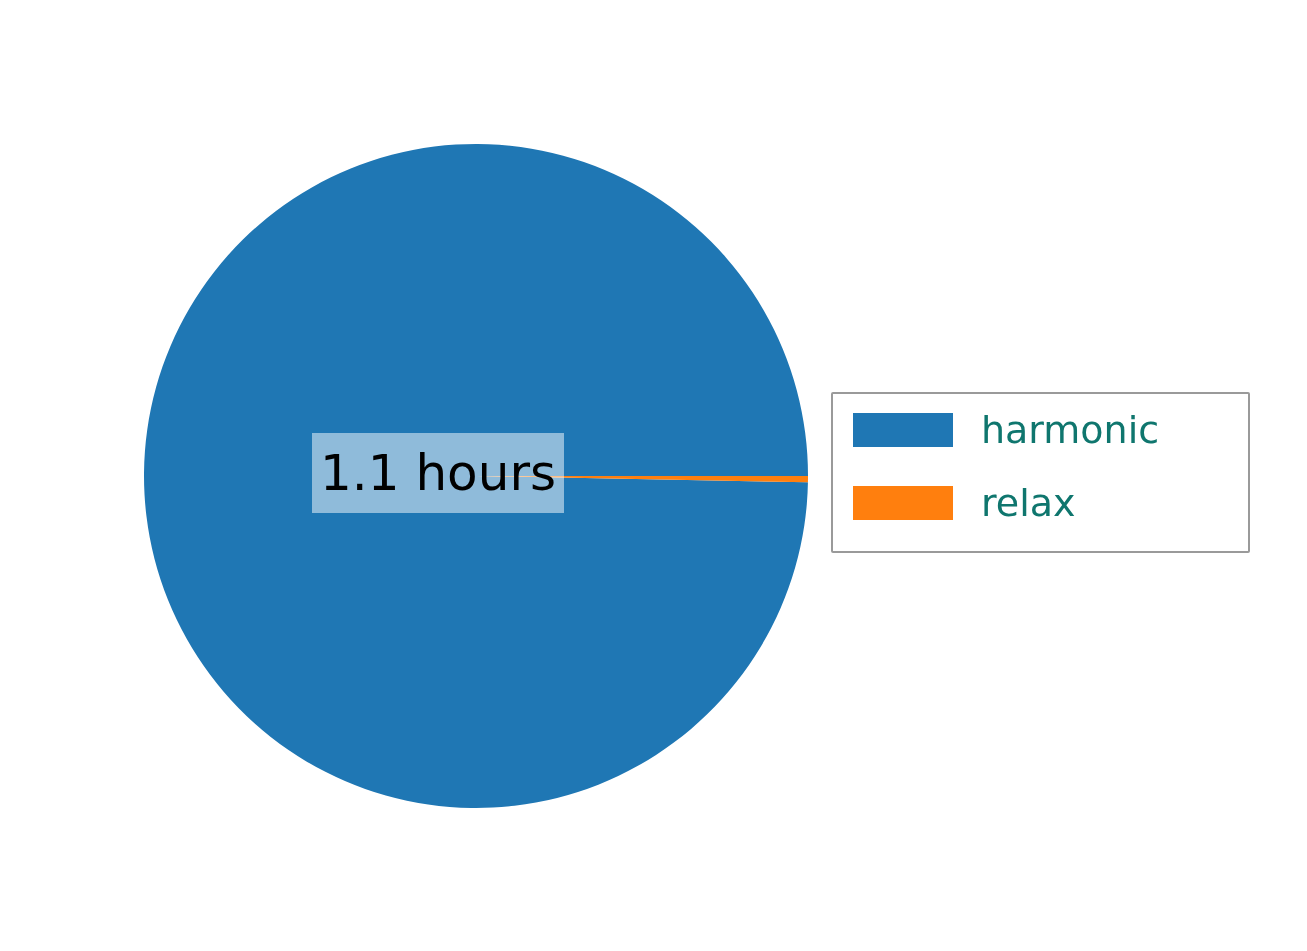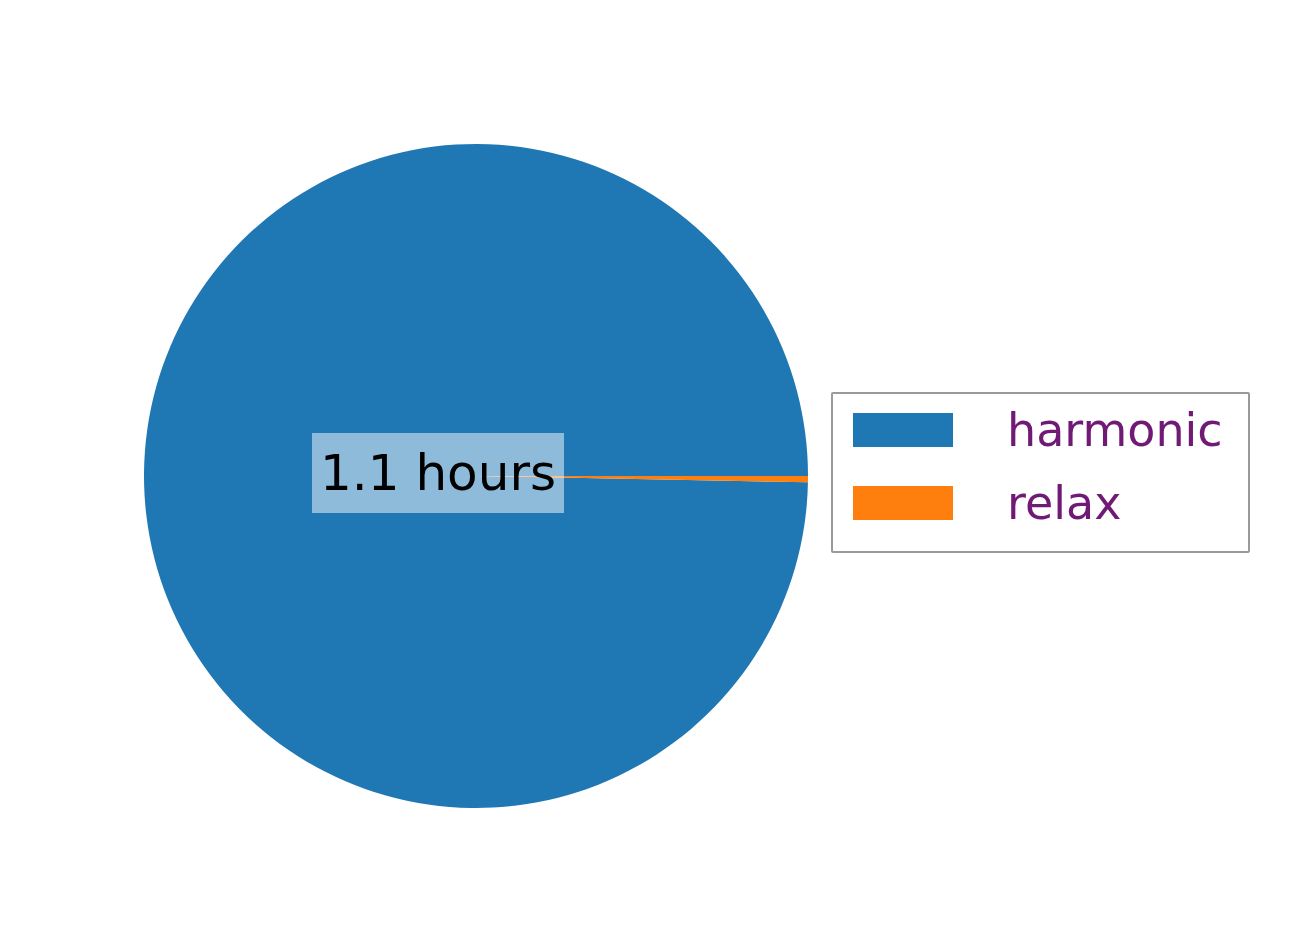--- a/index.html
+++ b/index.html
@@ -71,24 +71,24 @@
   }
   .legend-row.row-0 { top: 13px; }
   .legend-row.row-1 { top: 86px; }
 
   .legend-swatch {
     width: 100px;
     height: 34px;
     flex: 0 0 auto;
   }
   .legend-text {
-    margin-left: 54px;
-    font-size: 46px;
+    margin-left: 28px;
+    font-size: 38px;
     line-height: 1;
-    color: #701a75;
+    color: #0f766e;
     white-space: nowrap;
   }
 </style>
 </head>
 <body>
 
 <div id="figure">
 
   <div id="pie-area">
     <svg width="1307" height="951" viewBox="0 0 1307 951">

